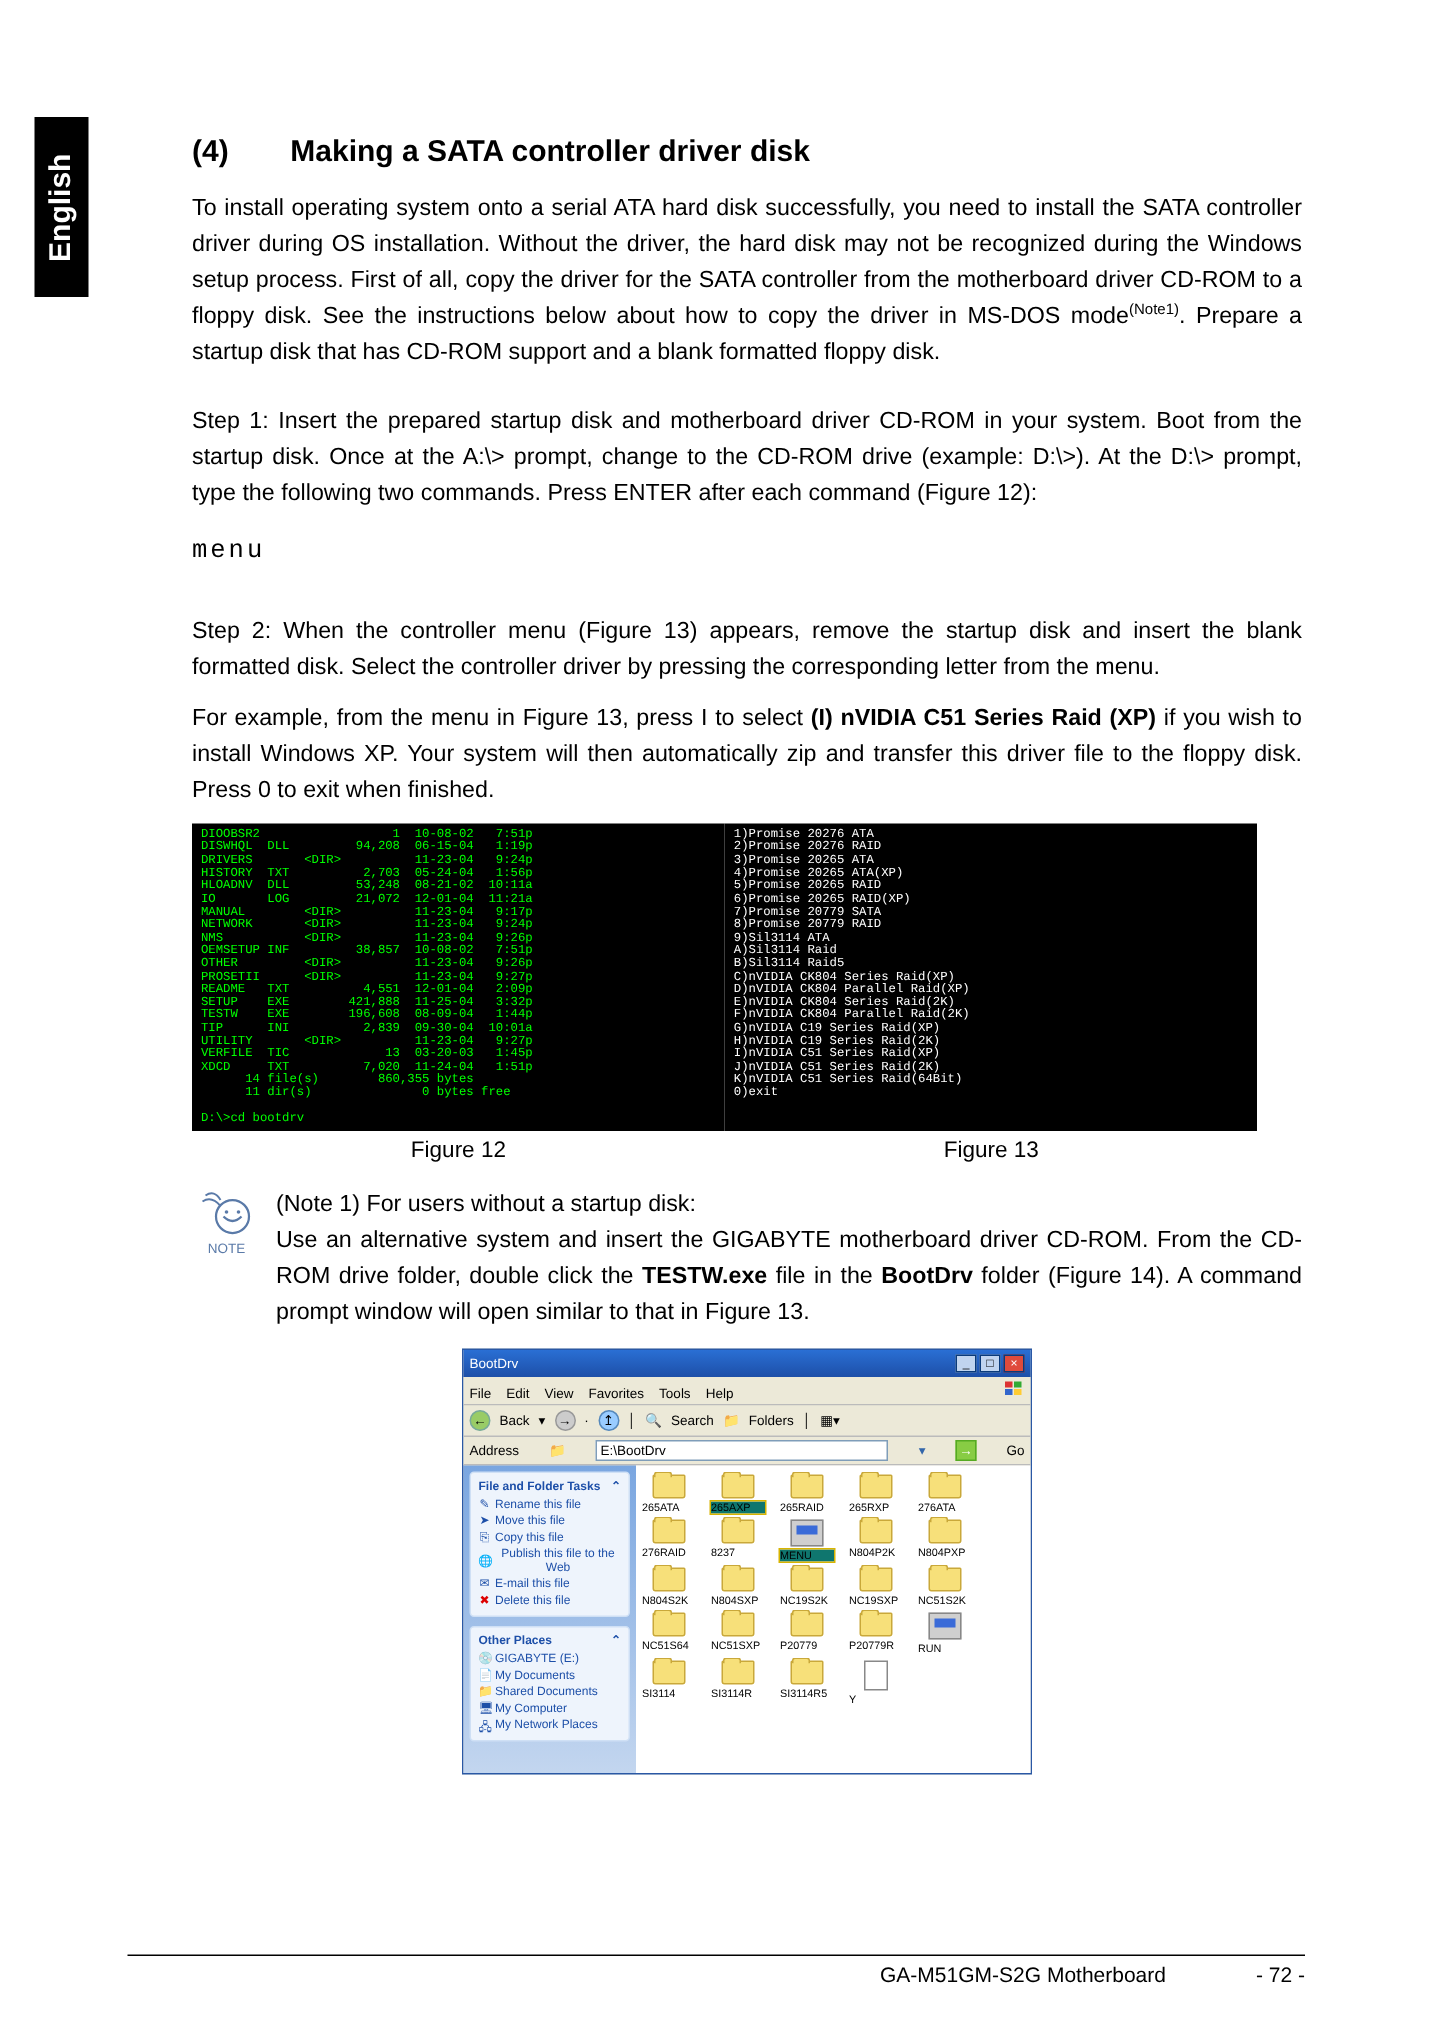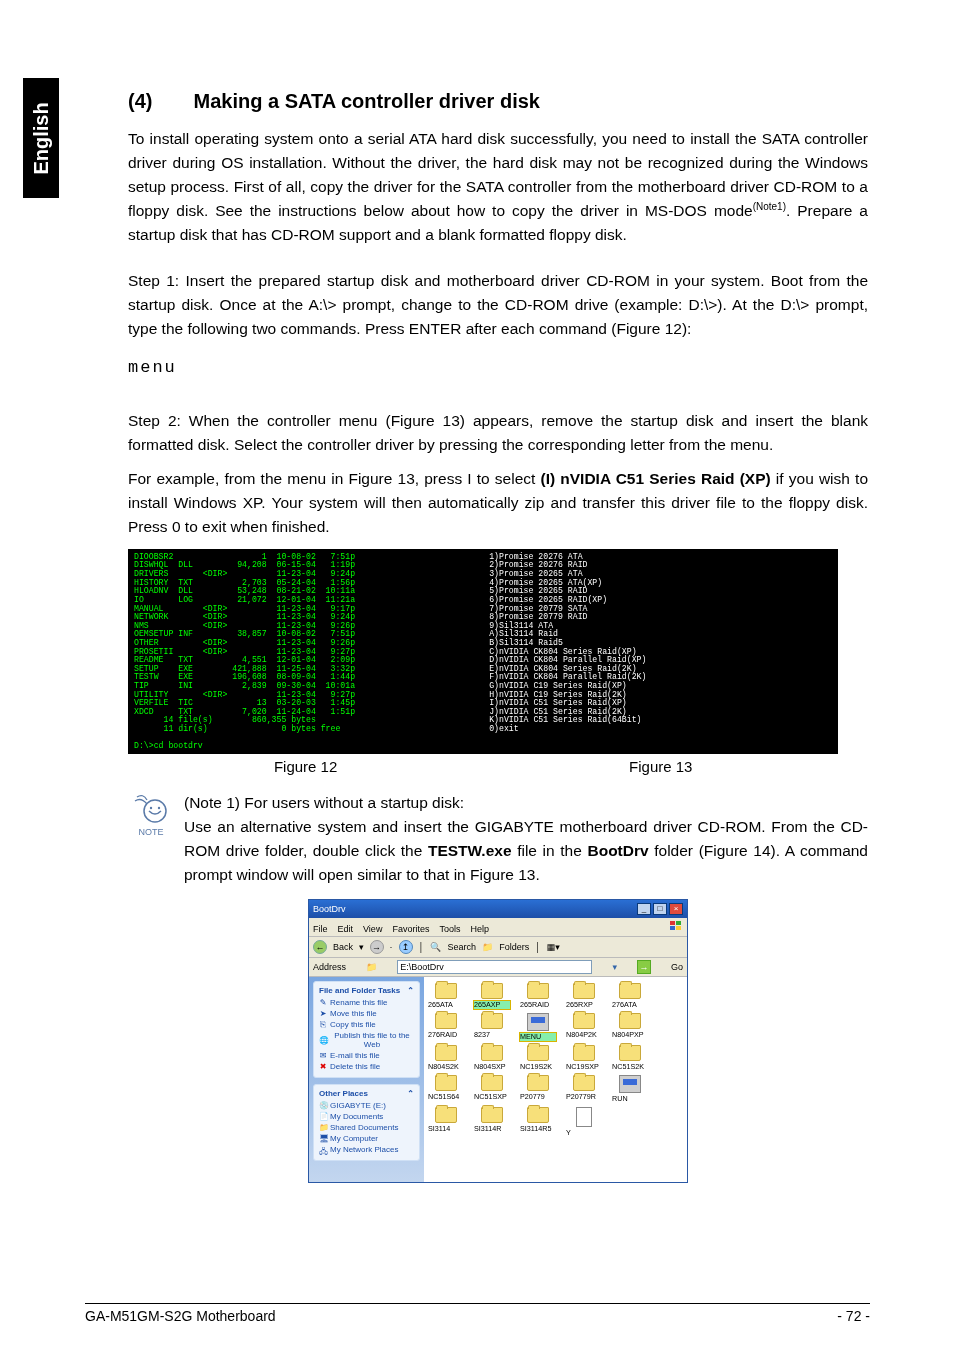--- a/index.html
+++ b/index.html
@@ -242,21 +242,21 @@
     content:"";
     position:absolute;
     top:-3px; left:0;
     width:10px; height:3px;
     background:#f7e07a;
     border:1px solid #c9a83a;
     border-bottom:none;
     border-radius:2px 2px 0 0;
   }
   .file-item.highlight .lbl {
-    background:#86efac;
+    background:#0f766e;
     outline:1px solid #d8b400;
   }
   .file-item .exe {
     width:22px; height:18px;
     margin:0 auto 2px auto;
     background:#cfcfcf;
     border:1px solid #888;
     position:relative;
   }
   .file-item .exe::after{
@@ -276,20 +276,21 @@
   .fig14-cap { text-align:center; font-size:15px; margin-top:6px; }
   .footer {
     position:absolute;
     left:85px;
     bottom:30px;
     width:785px;
     border-top:1px solid #000;
     padding-top:4px;
     font-size:14px;
     display:flex;
+    text-align:right;
   }
   .footer .l { flex:1; }
   .footer .c { flex:0 0 auto; padding-left: 60px;}
 </style>
 </head>
 <body>
 
 <div class="side-tab">
   <span>English</span>
 </div>

